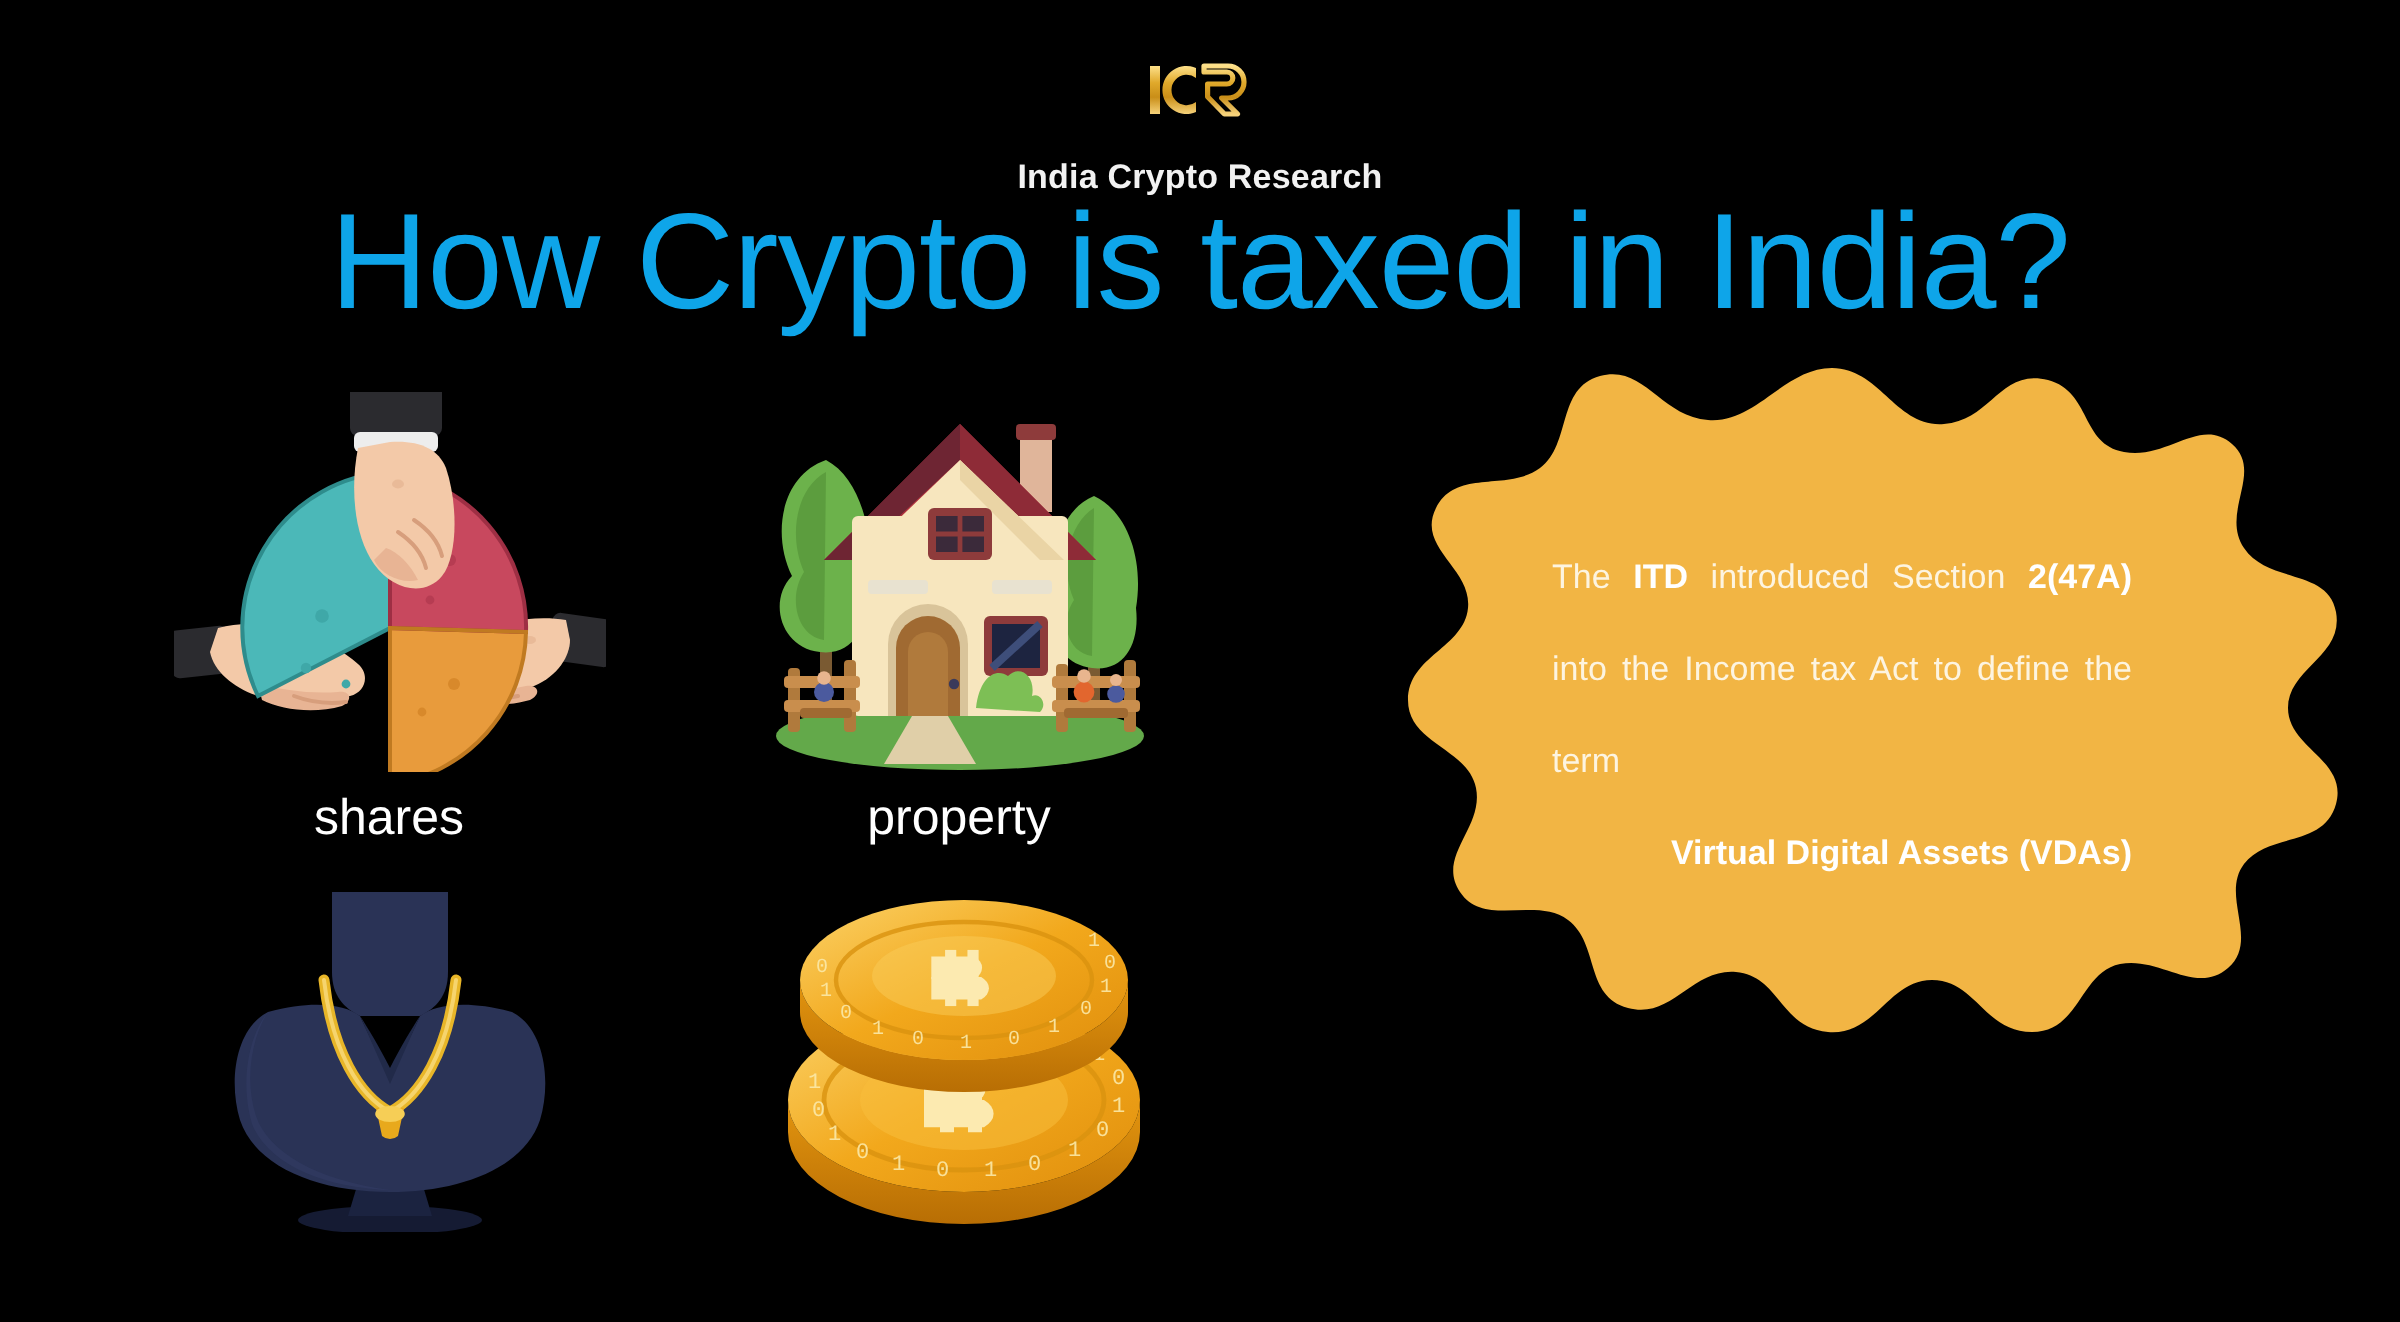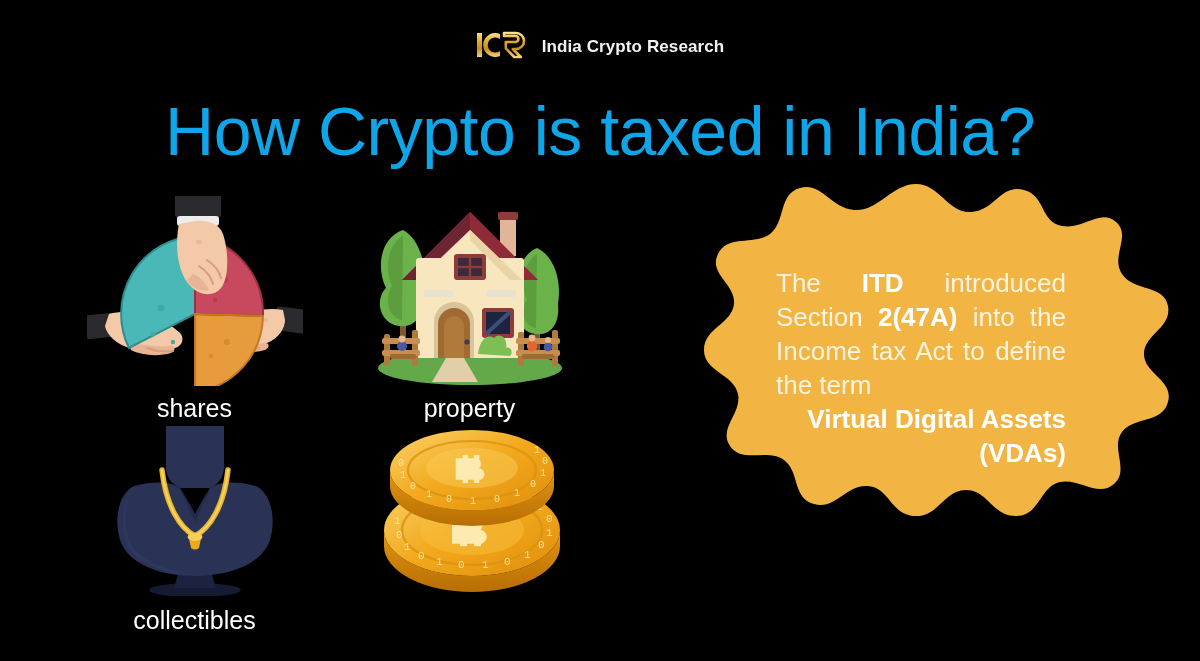--- a/index.html
+++ b/index.html
@@ -12,21 +12,21 @@
   }
   #poster {
     position:relative;
     width:1200px; height:661px;
     background:#000000;
   }
 
   
   .brand-bar {
     position:absolute; top:30px; left:0; width:1200px;
-    display:flex; align-items:center; justify-content:center; gap:14px;
+    display:flex; align-items:center; justify-content:center; gap:14px;flex-direction:column;
   }
   .brand-logo { display:block; }
   .brand-name {
     color:#f2f2f2; font-size:17px; font-weight:bold;
     letter-spacing:0.1px; white-space:nowrap;
   }
 
   
   .page-title {
     position:absolute; top:96px; left:0; width:1200px;
@@ -36,21 +36,21 @@
     white-space:nowrap;
   }
 
   
   .asset-grid {
     position:absolute; top:196px; left:62px;
     width:540px;
     display:grid;
     grid-template-columns:265px 265px;
     grid-template-rows:228px 210px;
-    column-gap:10px; row-gap:0px;
+    column-gap:10px; row-gap:0px;gap:20px;
   }
   .asset-cell {
     display:flex; flex-direction:column;
     align-items:center; justify-content:flex-start;
   }
   .asset-art { display:block; }
   .asset-label {
     color:#ffffff; font-size:25px; font-weight:400;
     margin-top:2px; letter-spacing:0px;
   }
@@ -65,22 +65,22 @@
     width:534px; height:344px;
   }
   .callout-burst {
     position:absolute; inset:0;
     width:534px; height:344px;
   }
   .callout-text {
     position:absolute;
     left:128px; top:88px; width:290px;
     color:#fdf4e0;
-    font-size:26px;
-    line-height:34px;
+    font-size:17px;
+    line-height:46px;
     text-align:justify;
     font-weight:400;
   }
   .callout-text b { font-weight:bold; color:#ffffff; }
   .callout-text .last-line { text-align:right; display:block; }
 </style>
 </head>
 <body>
 
 <div id="poster">
@@ -249,21 +249,20 @@
           <path d="M80 64 L95 98 L110 64 C106 70 100 80 95 90 C90 80 84 70 80 64 Z" fill="#212A49"></path>
           <path d="M34 62 C24 74 20 98 26 118 C34 138 62 150 95 151 C58 146 34 132 28 114 C22 96 26 74 34 62 Z" fill="#333D66" opacity=".55"></path>
 
           <path d="M62 46 C66 82 80 104 95 112 C110 104 124 82 128 46" stroke="#E8B628" stroke-width="5.5" fill="none" stroke-linecap="round"></path>
           <path d="M62 46 C66 82 80 104 95 112 C110 104 124 82 128 46" stroke="#FBDE84" stroke-width="2" fill="none" stroke-linecap="round" opacity=".75"></path>
 
           <path d="M88 110 L102 110 L99 124 A6 6 0 0 1 91 124 Z" fill="#E8A91C"></path>
           <ellipse cx="95" cy="113" rx="7.4" ry="4" fill="#F6CE56"></ellipse>
         </svg>
       </span>
-      <span class="asset-label">collectibles</span>
     </div>
 
     <div class="asset-cell cell-crypto">
       <span class="asset-art">
         <svg width="200" height="170" viewBox="0 0 200 170" aria-hidden="true">
           <defs>
             <linearGradient id="coinFace" x1="0" y1="0" x2="1" y2="1">
               <stop offset="0%" stop-color="#FBD268"></stop>
               <stop offset="50%" stop-color="#F2A81C"></stop>
               <stop offset="100%" stop-color="#E08E0C"></stop>

